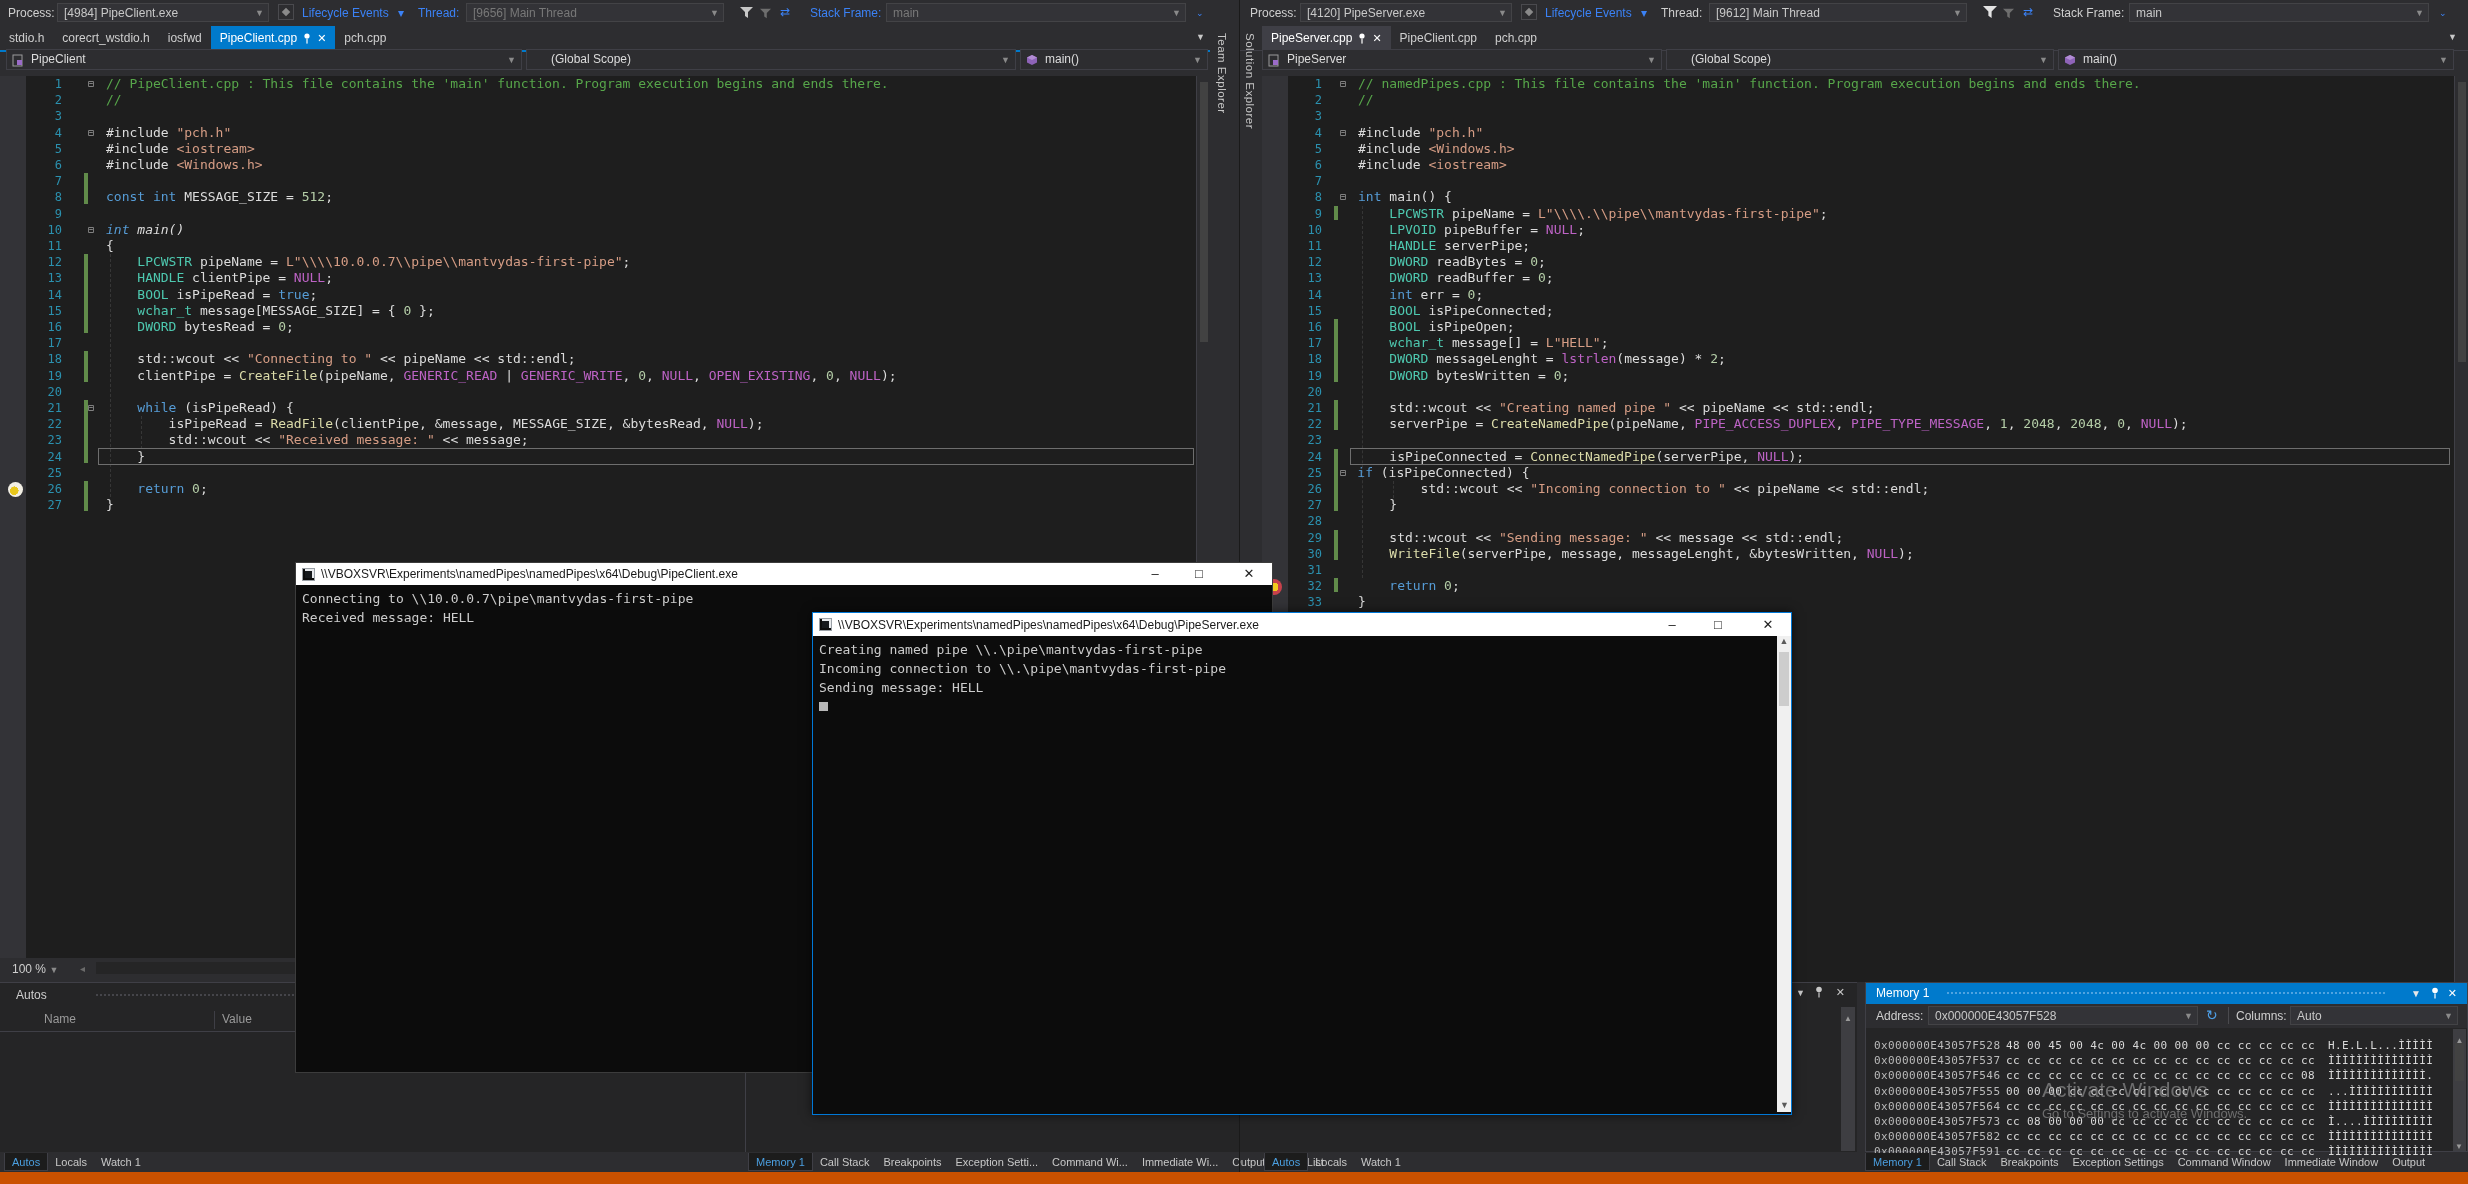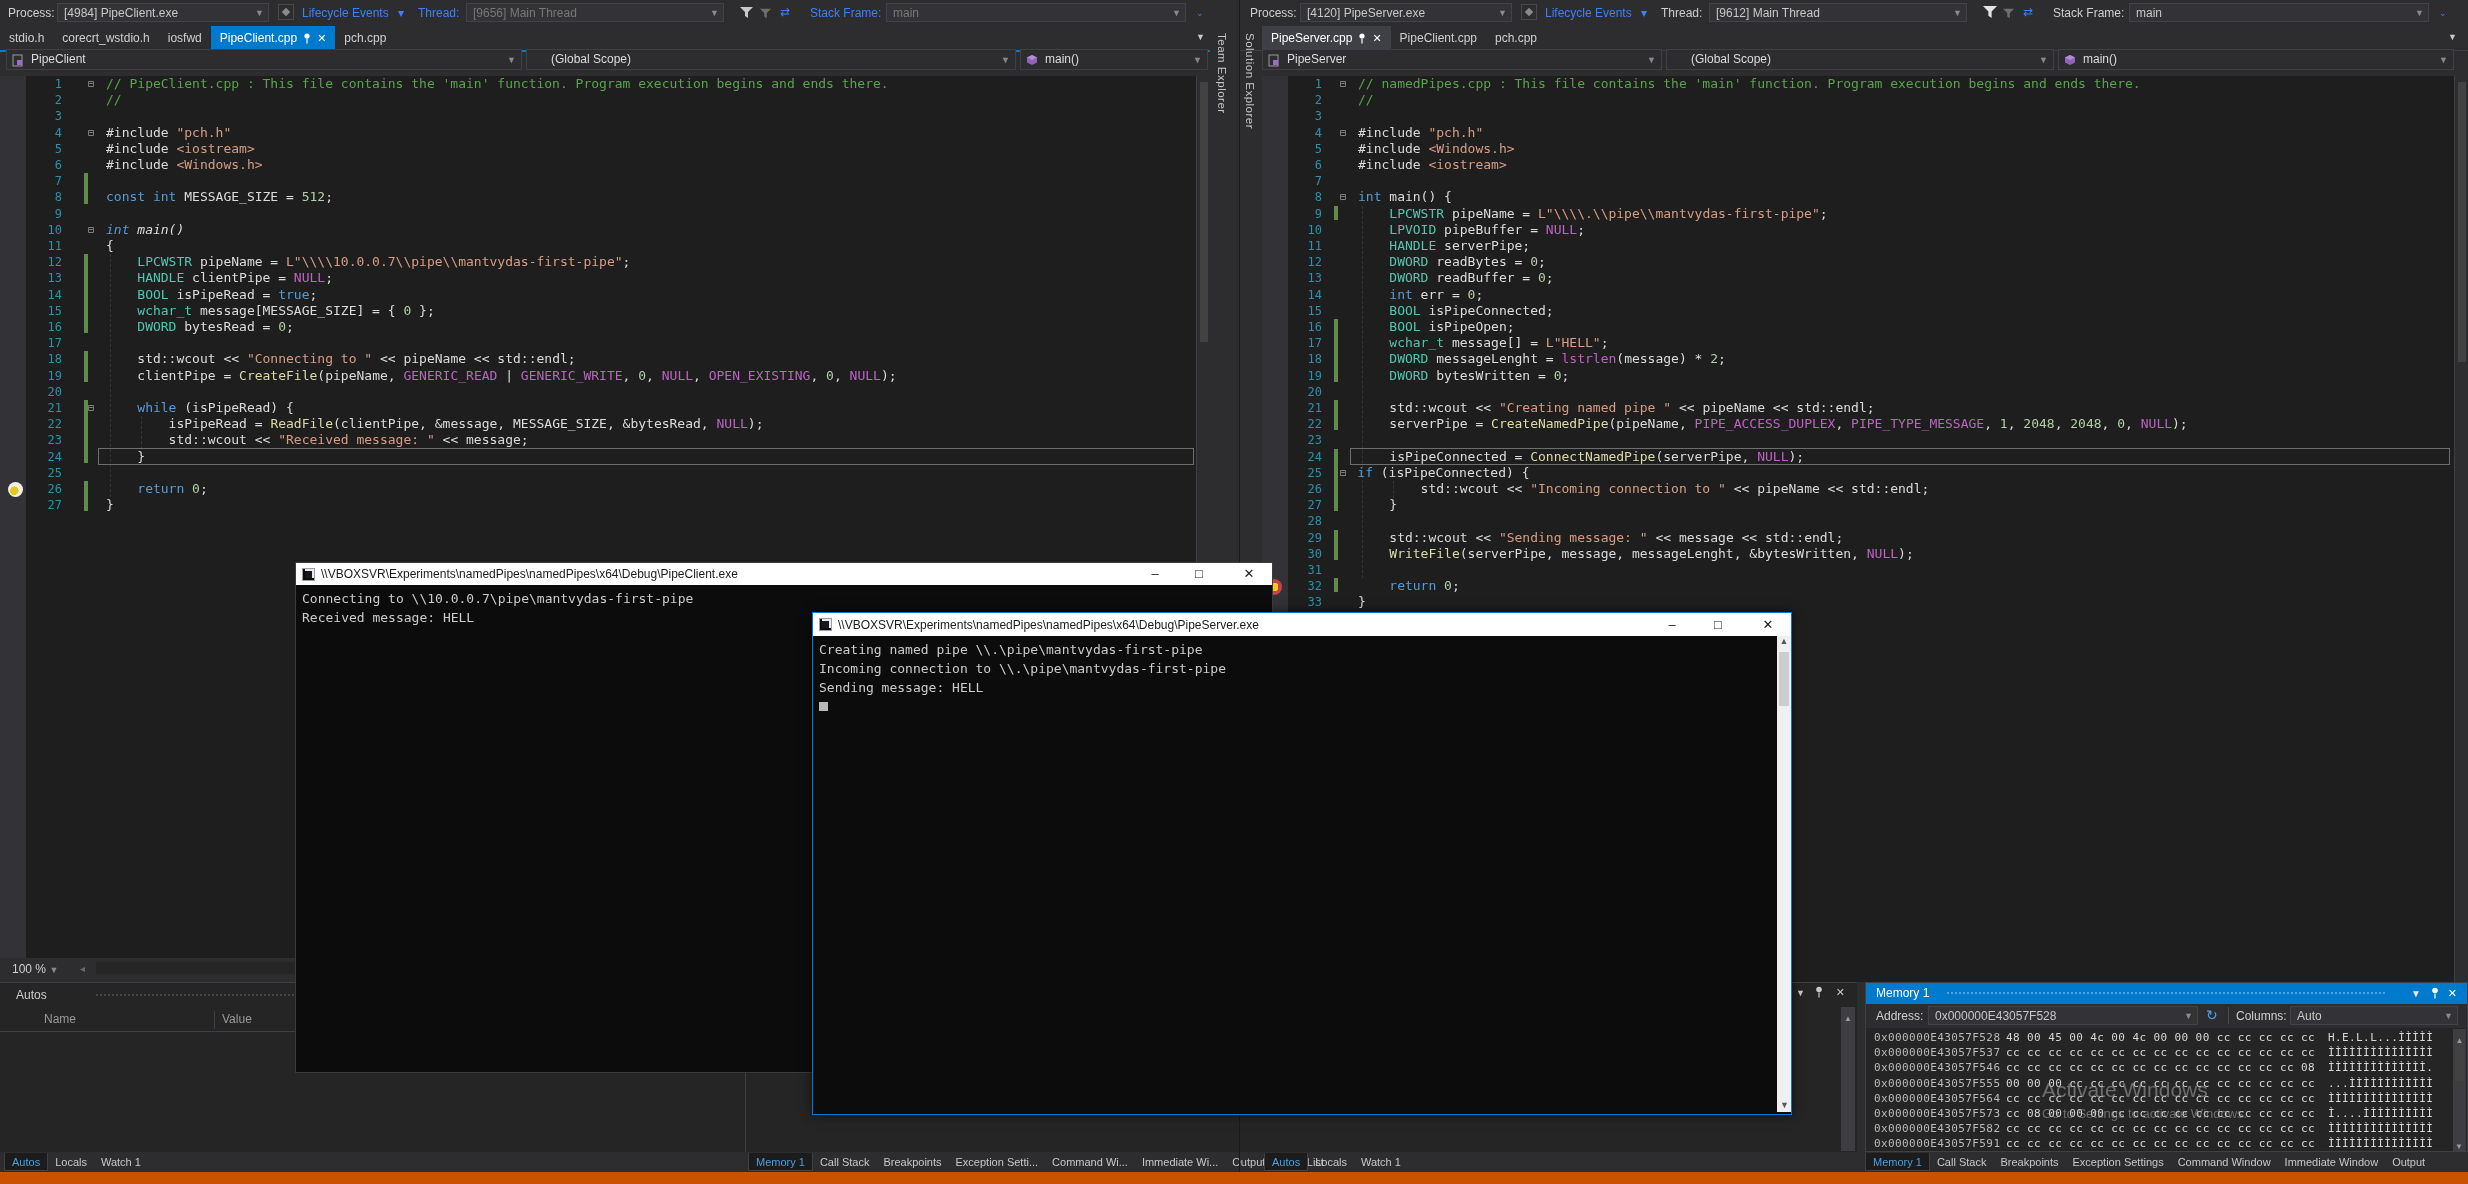--- a/index.html
+++ b/index.html
@@ -56,21 +56,21 @@
   .docktabs{top:1152px;height:20px;display:flex;align-items:center;position:absolute;}
   .dtab{font-size:11px;color:#C8C8C8;padding:0 7px;height:18px;line-height:18px;white-space:nowrap;}
   .dtab.active{color:#4B9FE0;background:#1C1C1C;border:1px solid #3F3F46;border-top:none;box-sizing:border-box;}
   .statusbar{top:1172px;left:0;width:2468px;height:12px;background:#CA5100;}
   
   .mem-title{background:#007ACC;color:#FFF;font-size:12px;}
   .mem-label{position:absolute;font-size:12px;color:#CFCFCF;}
   .mrow{position:absolute;font-family:"DejaVu Sans Mono",monospace;font-size:11px;letter-spacing:.4px;
         color:#D8D8D8;white-space:pre;}
   .mrow .maddr{display:inline-block;width:132px;color:#BBBBBB;}
-  .mrow .mbytes{display:inline-block;width:322px;}
+  .mrow .mbytes{display:inline-block;width:322px;margin-top:8px;}
   .icon-white{color:#E8E8E8;font-size:10px;}
   
   .console{position:absolute;background:#0C0C0C;}
   .ctitle{position:absolute;left:0;top:0;right:0;height:22px;background:#FFFFFF;display:flex;
           align-items:center;padding-left:6px;box-sizing:border-box;font-size:12px;color:#1A1A1A;gap:6px;}
   .cicon{width:13px;height:13px;background:#16191c;border:1px solid #9aa0a6;box-sizing:border-box;
          box-shadow:inset 2px -2px 0 0 #0c0c0c, inset -8px 8px 0 -6px #e8eaed;}
   .cbtn{position:absolute;top:0;height:22px;line-height:22px;font-size:13px;color:#222;width:30px;text-align:center;}
   .cbody{position:absolute;left:6px;font-family:"DejaVu Sans Mono",monospace;font-size:13px;
          line-height:19px;color:#CCCCCC;white-space:pre;}

